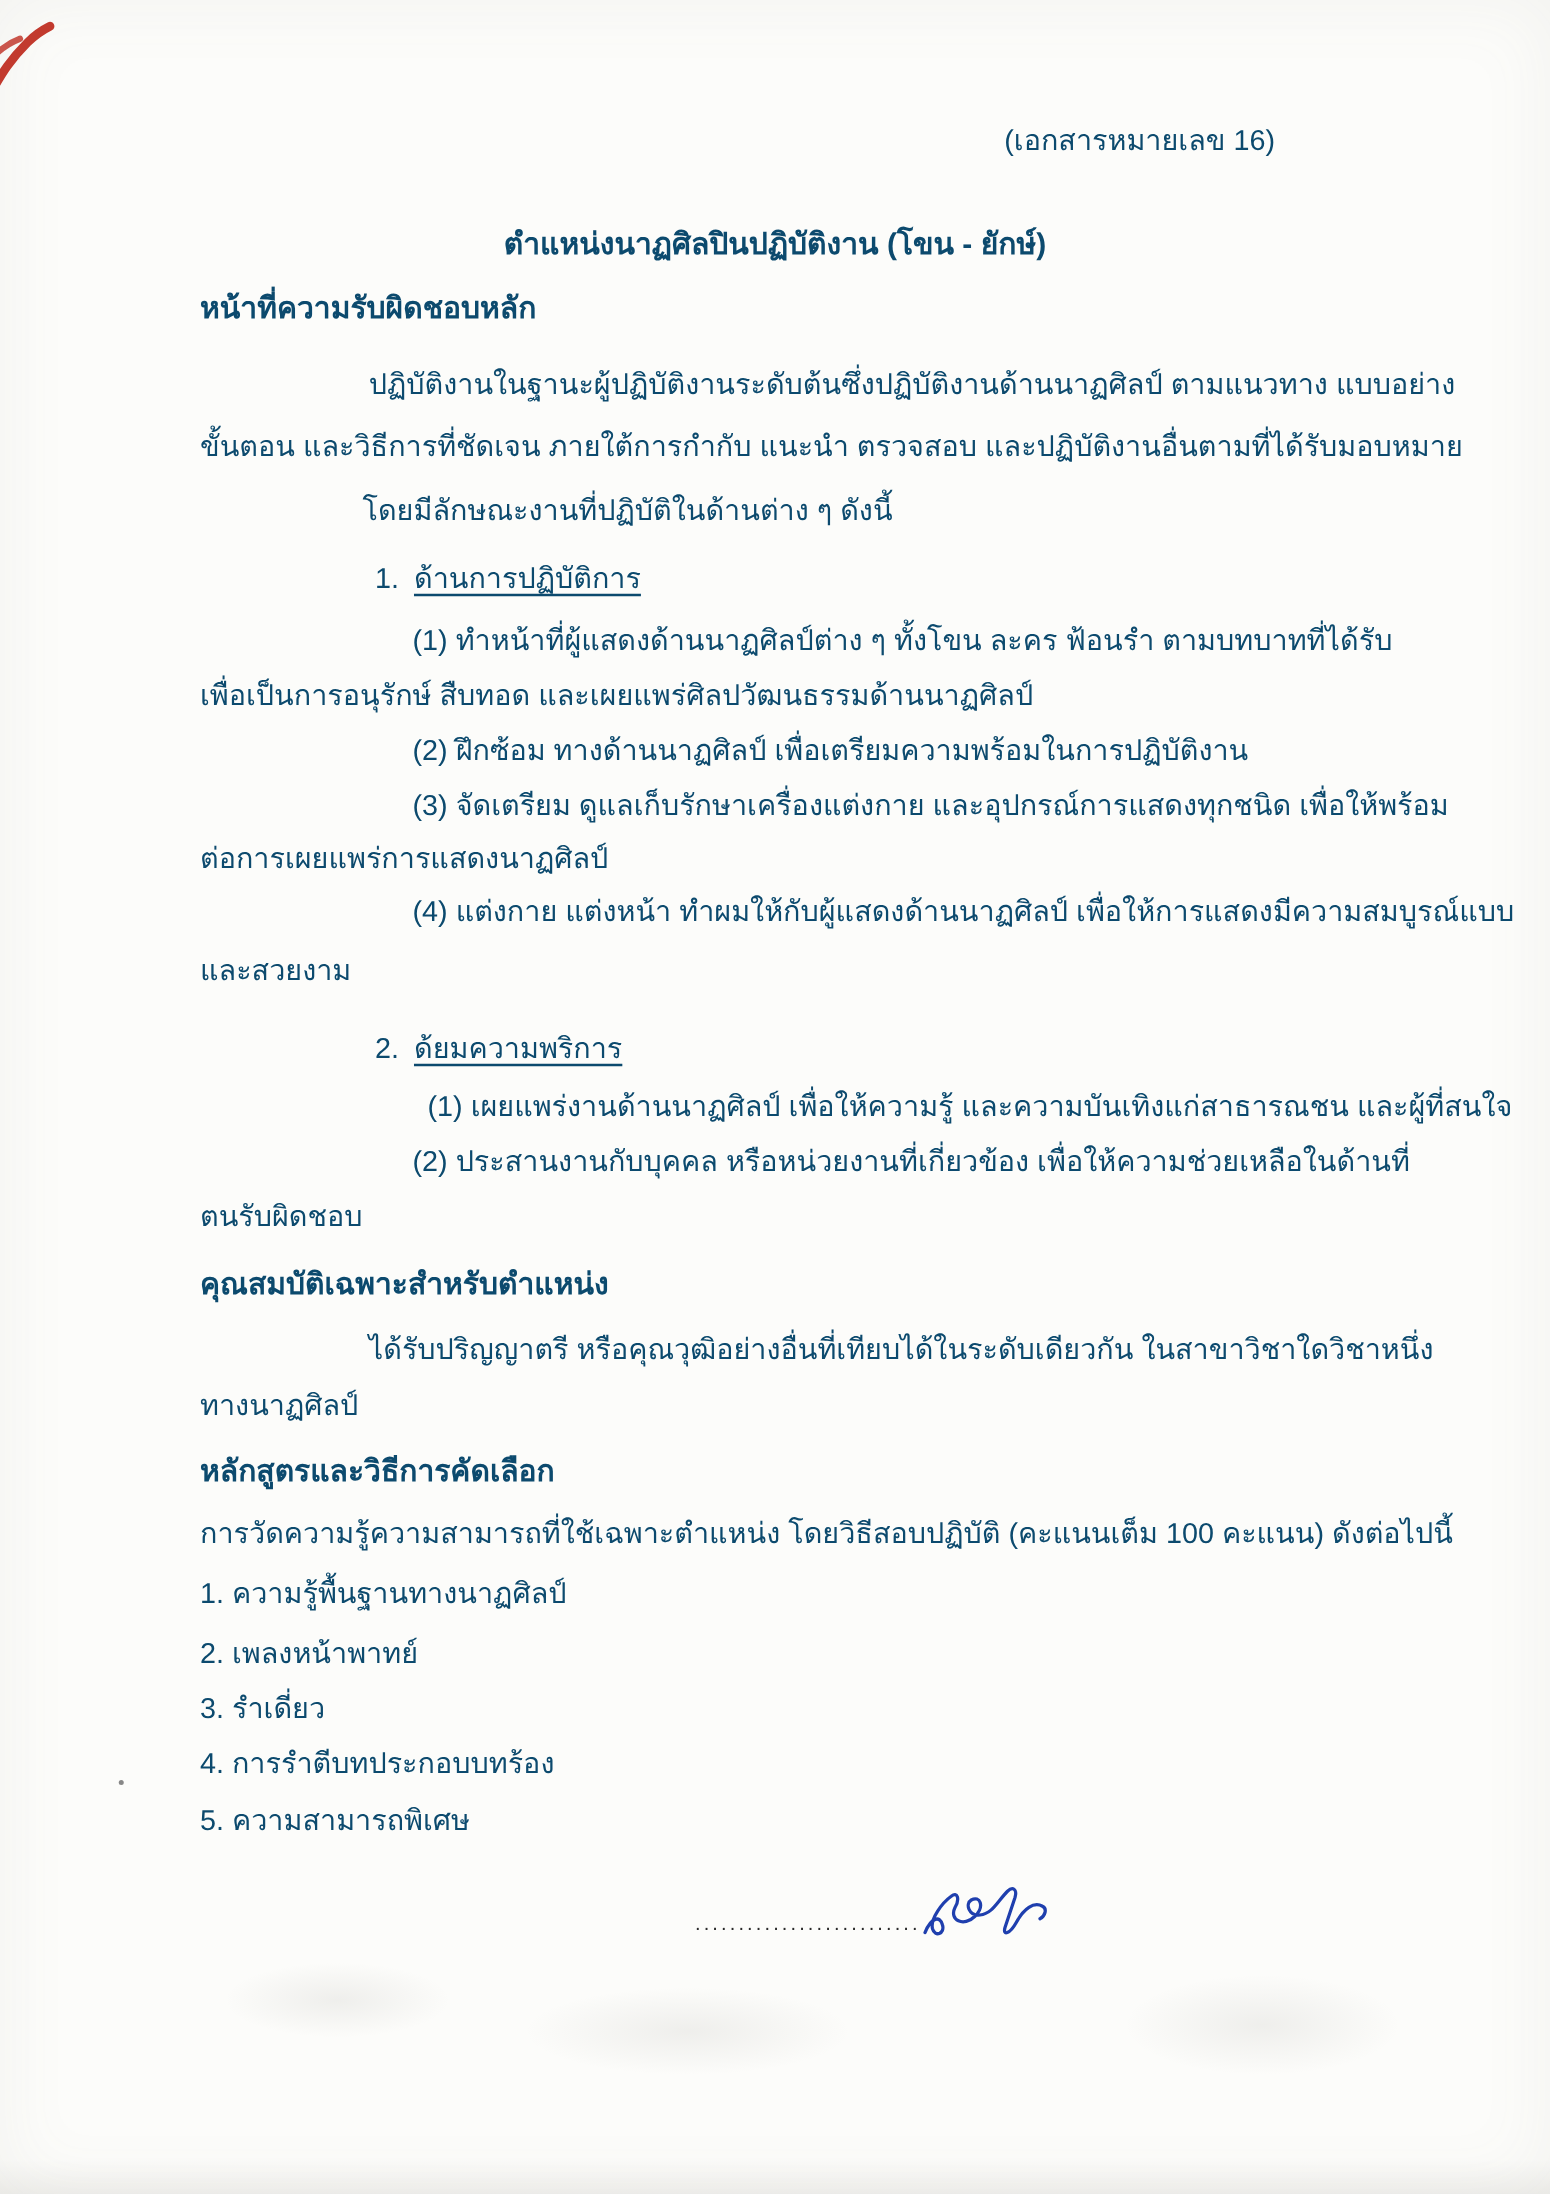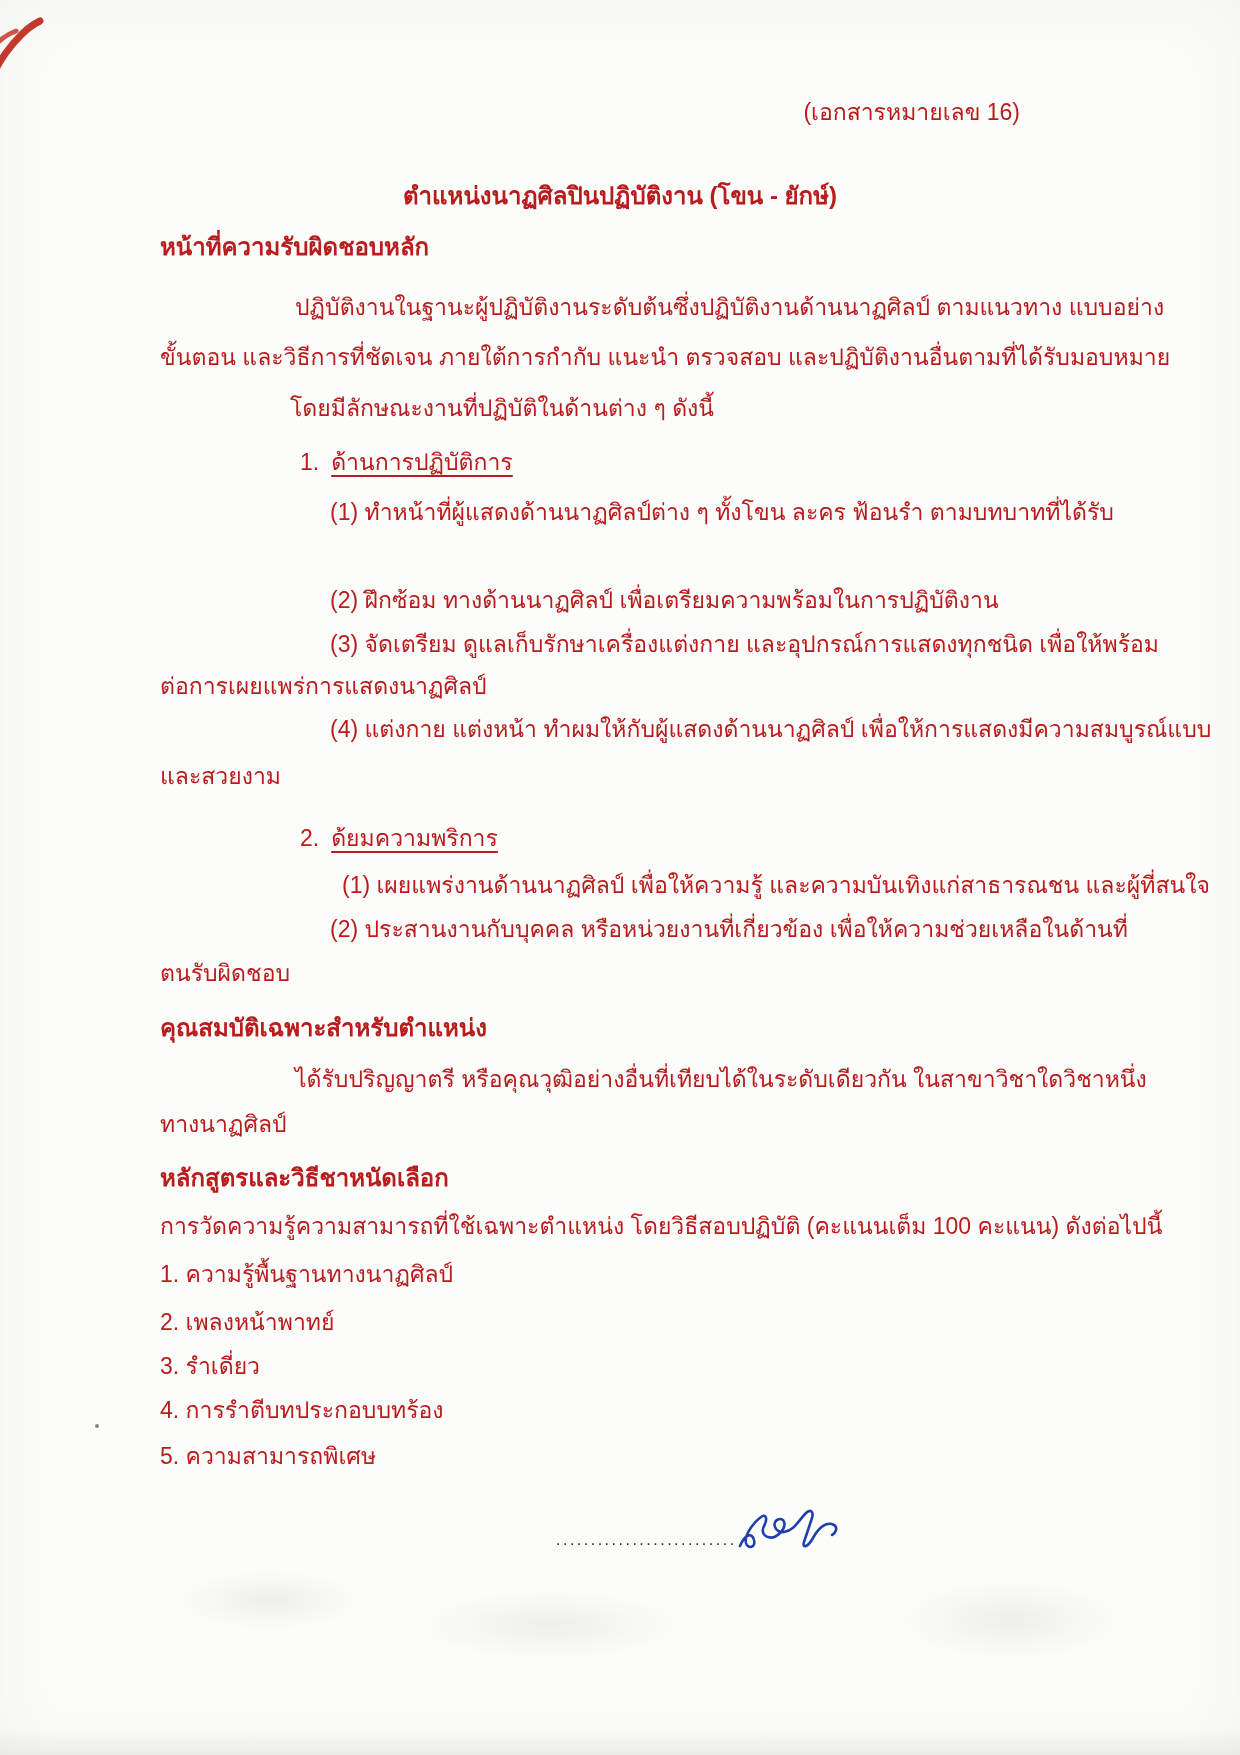--- a/index.html
+++ b/index.html
@@ -12,21 +12,21 @@
     box-shadow: inset 0 0 60px rgba(120,115,100,0.07);
     font-family: "Liberation Sans", "DejaVu Sans", sans-serif;
     color: #222;
     overflow: hidden;
   }
   .line {
     position: absolute;
     white-space: nowrap;
     font-size: 23px;
     line-height: 32px;
-    color: #b91c1c;
+    color: #0c4a6e;
   }
   .bold { font-weight: bold; font-size: 24px; }
   .u { text-decoration: underline; text-underline-offset: 5px; }
   .num { display: inline-block; margin-right: 12px; }
   .right-align { left: auto; text-align: right; }
   .center { left: 0; width: 1240px; text-align: center; margin-top: 26px; }
   .dots {
     position: absolute;
     font-size: 16px;
     letter-spacing: 2.5px;
@@ -70,39 +70,40 @@
 
   <div class="line" style="left:295px; top:291px;">ปฏิบัติงานในฐานะผู้ปฏิบัติงานระดับต้นซึ่งปฏิบัติงานด้านนาฏศิลป์ ตามแนวทาง แบบอย่าง</div>
   <div class="line" style="left:160px; top:341px;">ขั้นตอน และวิธีการที่ชัดเจน ภายใต้การกำกับ แนะนำ ตรวจสอบ และปฏิบัติงานอื่นตามที่ได้รับมอบหมาย</div>
   <div class="line" style="left:290px; top:392px;">โดยมีลักษณะงานที่ปฏิบัติในด้านต่าง ๆ ดังนี้</div>
 
   <div class="line" style="left:300px; top:446px;">
     <span class="num">1.</span><span class="u">ด้านการปฏิบัติการ</span>
   </div>
 
   <div class="line" style="left:330px; top:496px;">(1) ทำหน้าที่ผู้แสดงด้านนาฏศิลป์ต่าง ๆ ทั้งโขน ละคร ฟ้อนรำ ตามบทบาทที่ได้รับ</div>
+  <div class="line" style="left:160px; top:540px;">เพื่อเป็นการอนุรักษ์ สืบทอด และเผยแพร่ศิลปวัฒนธรรมด้านนาฏศิลป์</div>
   <div class="line" style="left:330px; top:584px;">(2) ฝึกซ้อม ทางด้านนาฏศิลป์ เพื่อเตรียมความพร้อมในการปฏิบัติงาน</div>
   <div class="line" style="left:330px; top:628px;">(3) จัดเตรียม ดูแลเก็บรักษาเครื่องแต่งกาย และอุปกรณ์การแสดงทุกชนิด เพื่อให้พร้อม</div>
   <div class="line" style="left:160px; top:670px;">ต่อการเผยแพร่การแสดงนาฏศิลป์</div>
   <div class="line" style="left:330px; top:713px;">(4) แต่งกาย แต่งหน้า ทำผมให้กับผู้แสดงด้านนาฏศิลป์ เพื่อให้การแสดงมีความสมบูรณ์แบบ</div>
   <div class="line" style="left:160px; top:760px;">และสวยงาม</div>
 
   <div class="line" style="left:300px; top:822px;">
     <span class="num">2.</span><span class="u">ด้ยมความพริการ</span>
   </div>
 
   <div class="line" style="left:330px; top:869px;margin-left:12px;">(1) เผยแพร่งานด้านนาฏศิลป์ เพื่อให้ความรู้ และความบันเทิงแก่สาธารณชน และผู้ที่สนใจ</div>
   <div class="line" style="left:330px; top:913px;">(2) ประสานงานกับบุคคล หรือหน่วยงานที่เกี่ยวข้อง เพื่อให้ความช่วยเหลือในด้านที่</div>
   <div class="line" style="left:160px; top:957px;">ตนรับผิดชอบ</div>
 
   <div class="line bold" style="left:160px; top:1012px;">คุณสมบัติเฉพาะสำหรับตำแหน่ง</div>
   <div class="line" style="left:295px; top:1063px;">ได้รับปริญญาตรี หรือคุณวุฒิอย่างอื่นที่เทียบได้ในระดับเดียวกัน ในสาขาวิชาใดวิชาหนึ่ง</div>
   <div class="line" style="left:160px; top:1108px;">ทางนาฏศิลป์</div>
 
-  <div class="line bold" style="left:160px; top:1162px;">หลักสูตรและวิธีชาหนัดเลือก</div>
+  <div class="line bold" style="left:160px; top:1162px;">หลักสูตรและวิธีการคัดเลือก</div>
   <div class="line" style="left:160px; top:1210px;">การวัดความรู้ความสามารถที่ใช้เฉพาะตำแหน่ง โดยวิธีสอบปฏิบัติ (คะแนนเต็ม 100 คะแนน) ดังต่อไปนี้</div>
 
   <div class="line" style="left:160px; top:1258px;text-align:center;">1. ความรู้พื้นฐานทางนาฏศิลป์</div>
   <div class="line" style="left:160px; top:1306px;">2. เพลงหน้าพาทย์</div>
   <div class="line" style="left:160px; top:1350px;">3. รำเดี่ยว</div>
   <div class="line" style="left:160px; top:1394px;">4. การรำตีบทประกอบบทร้อง</div>
   <div class="line" style="left:160px; top:1440px;">5. ความสามารถพิเศษ</div>
 
   <div class="dots" style="left:556px; top:1531px;">..........................</div>
 

